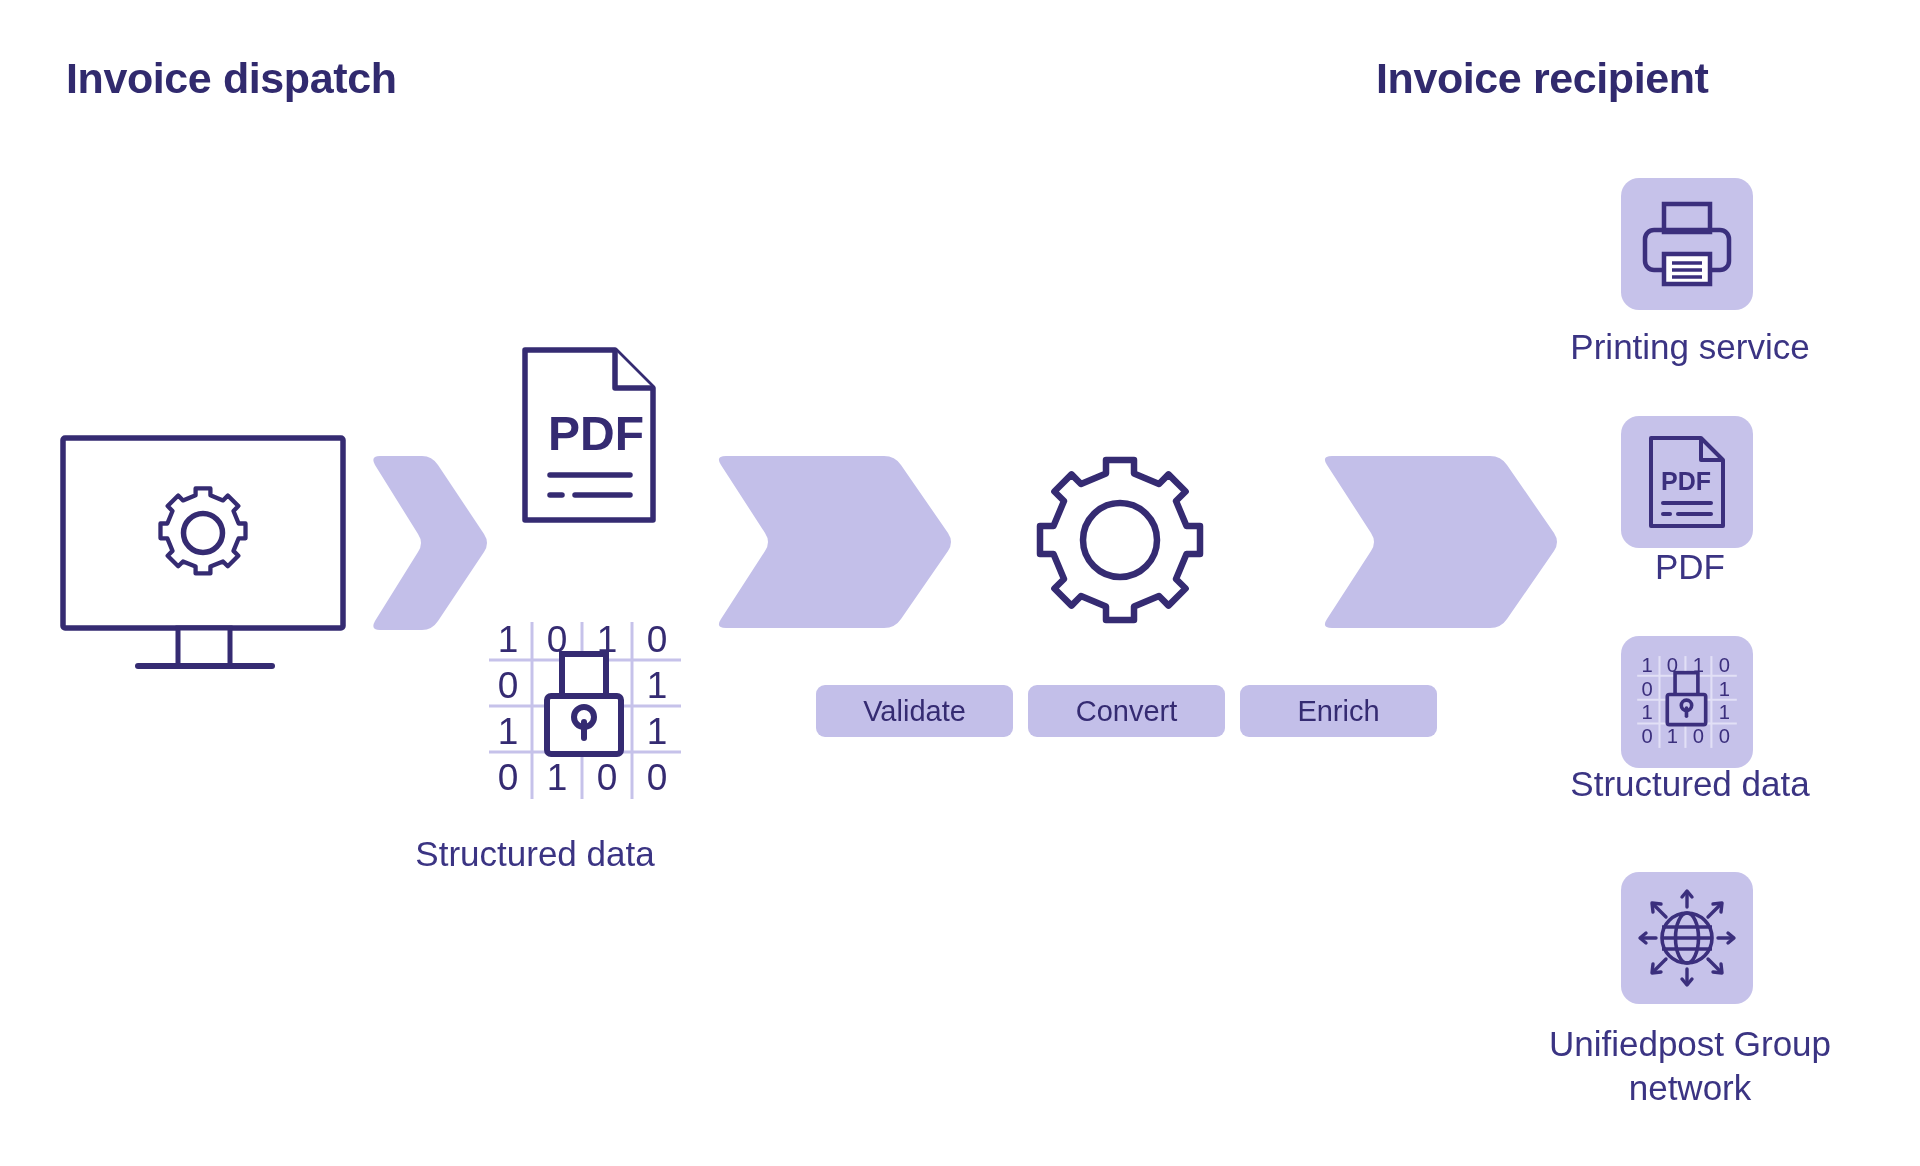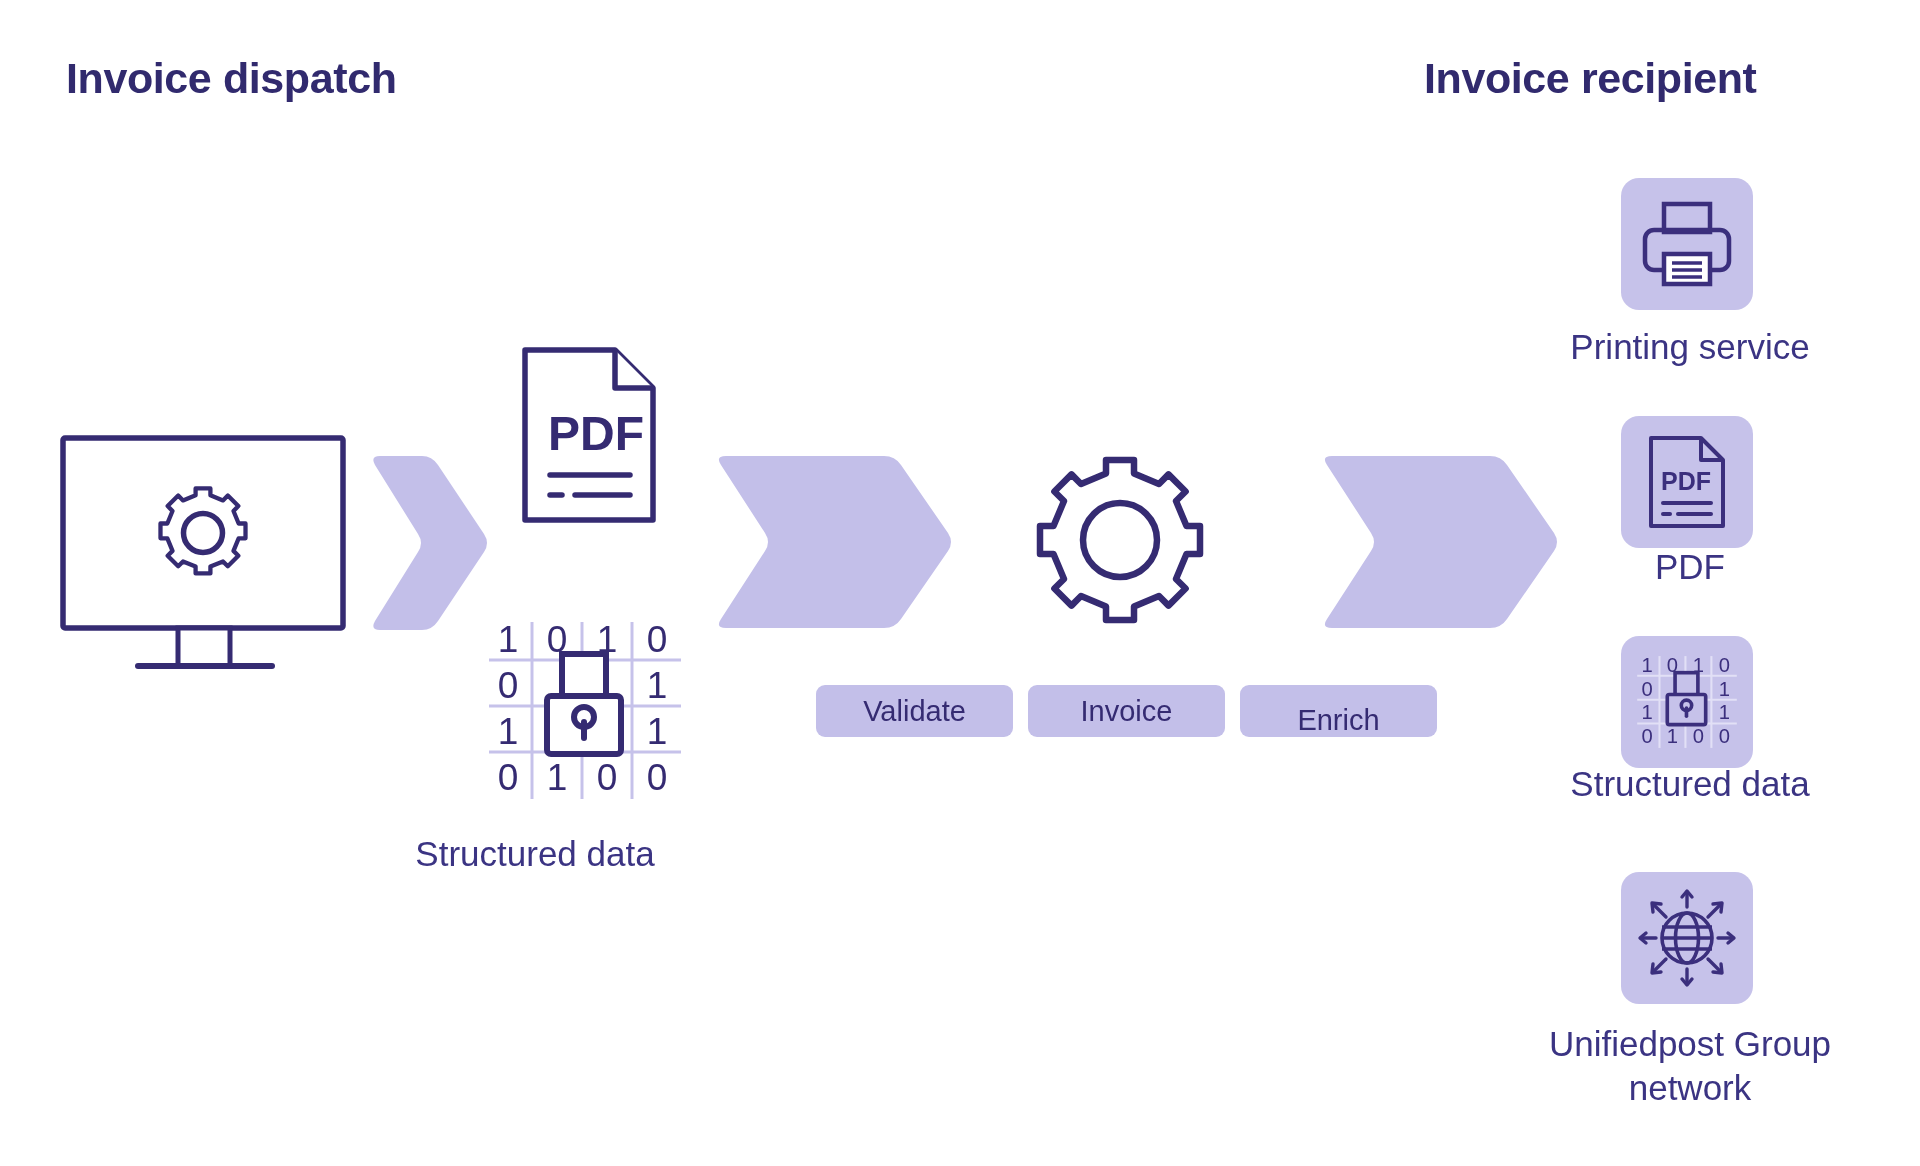--- a/index.html
+++ b/index.html
@@ -22,21 +22,21 @@
   
   .heading {
     position: absolute;
     font-size: 43px;
     font-weight: bold;
     letter-spacing: -0.4px;
     color: #312a6e;
     white-space: nowrap;
   }
   #heading-dispatch { left: 66px; top: 54px; }
-  #heading-recipient { left: 1424px; top: 54px; }
+  #heading-recipient { left: 1376px; top: 54px; }
 
   
   .caption {
     position: absolute;
     font-size: 35px;
     color: #3b3483;
     text-align: center;
     white-space: nowrap;
     line-height: 1.28;
   }
@@ -179,23 +179,23 @@
              L -14 66.5 L -39 56 L -48.5 65.6 L -65.6 48.5 L -56 39
              L -66.5 14 L -80 14 L -80 -14 L -66.5 -14 L -56 -39
              L -65.6 -48.5 L -48.5 -65.6 L -39 -56 L -14 -66.5 Z"></path>
     <circle cx="0" cy="0" r="37" fill="none" stroke="#352b72" stroke-width="6.5"></circle>
   </svg>
 
   <div class="pill" id="pill-0" style="left:816px; top:685px; width:197px;">
     <span>Validate</span>
   </div>
   <div class="pill" id="pill-1" style="left:1028px; top:685px; width:197px;">
-    <span>Invoice</span>
-  </div>
-  <div class="pill" id="pill-2" style="left:1240px; top:685px; width:197px;align-items:flex-end;">
+    <span>Convert</span>
+  </div>
+  <div class="pill" id="pill-2" style="left:1240px; top:685px; width:197px;">
     <span>Enrich</span>
   </div>
 
   <svg class="chevron" style="left:1318px; top:450px;" width="248" height="185" viewBox="0 0 248 185">
     <path d="M 14 6 L 172 6 Q 183 6 189 15 L 236 83 Q 242 92 236 101
              L 189 169 Q 183 178 172 178 L 14 178 Q 3 178 9 169 L 53 101
              Q 59 92 53 83 L 9 15 Q 3 6 14 6 Z" fill="#c3bfe9"></path>
   </svg>
 
   <div class="tile" style="left:1621px; top:178px;">

